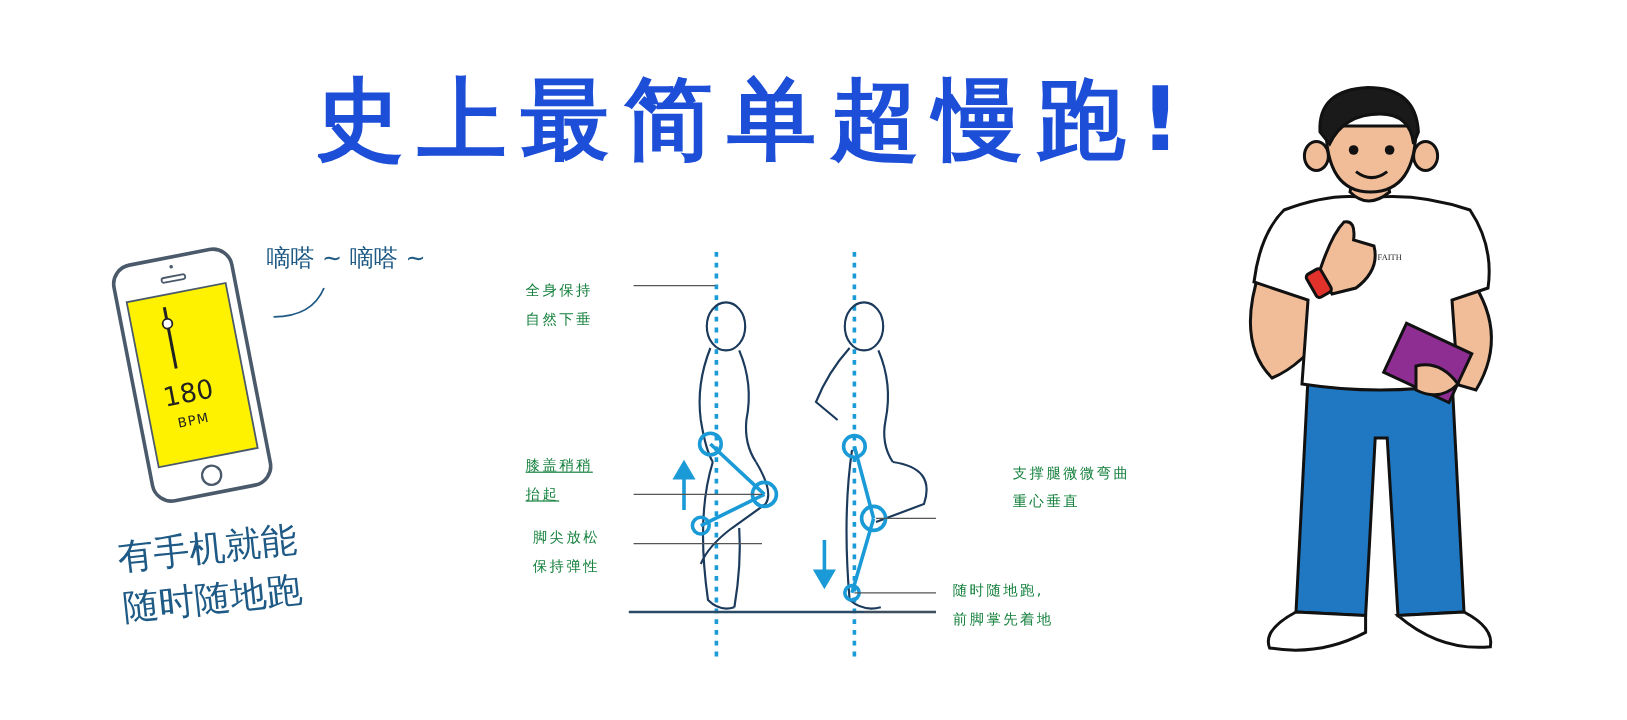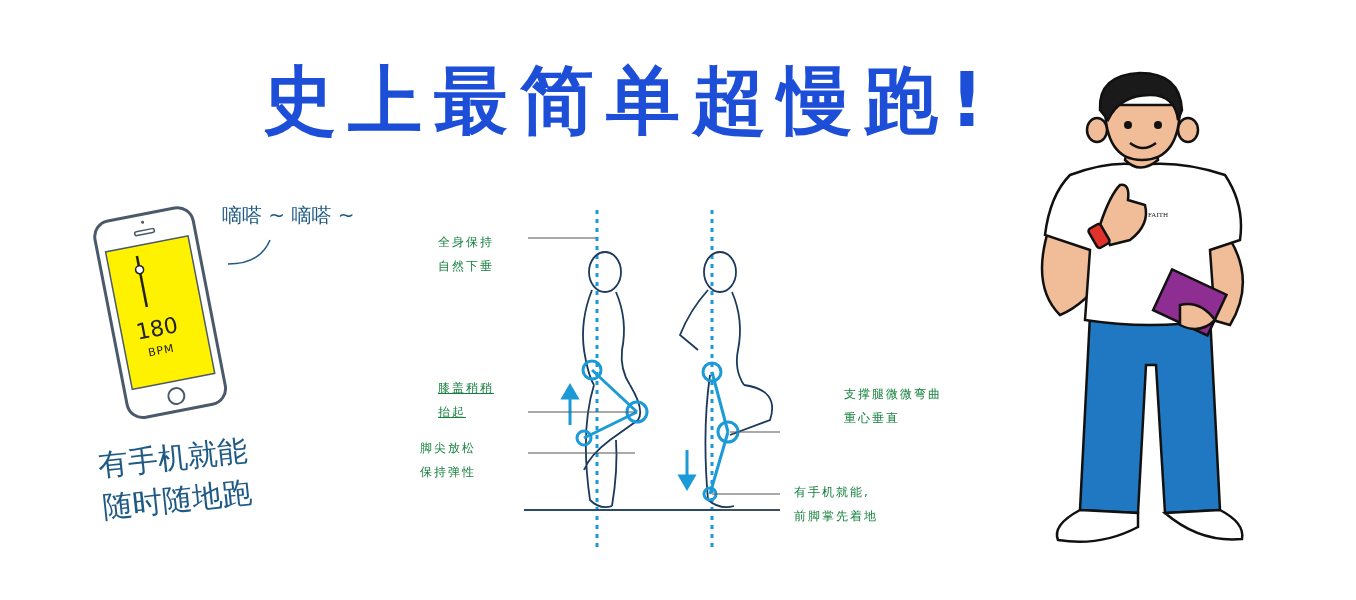--- a/index.html
+++ b/index.html
@@ -98,30 +98,30 @@
 </svg>
 
 <div class="abs lbl" style="left:438px;top:230px;">
   <div>全身保持</div>
   <div>自然下垂</div>
 </div>
 <div class="abs lbl" style="left:438px;top:376px;text-decoration:underline;">
   <div>膝盖稍稍</div>
   <div>抬起</div>
 </div>
-<div class="abs lbl" style="left:420px;top:436px;text-align:center;">
+<div class="abs lbl" style="left:444px;top:436px;text-align:center;">
   <div>脚尖放松</div>
   <div>保持弹性</div>
 </div>
 <div class="abs lbl" style="left:798px;top:382px;margin-left:46px;">
   <div>支撑腿微微弯曲</div>
   <div>重心垂直</div>
 </div>
 <div class="abs lbl" style="left:794px;top:480px;">
-  <div>有手机就能,</div>
+  <div>随时随地跑,</div>
   <div>前脚掌先着地</div>
 </div>
 
 <svg style="left:1030px;top:65px;" width="230" height="485" viewBox="0 0 230 485">
   <g stroke="#111" stroke-width="2.5">
 
     <path d="M60 250 L50 445 L108 448 L116 300 L126 300 L135 448 L190 445 L180 250 Z" fill="#1f78c1"></path>
 
     <path d="M50 445 Q22 460 28 475 Q70 482 108 462 L108 448 Z" fill="#fff"></path>
     <path d="M135 448 Q170 478 212 474 Q215 458 190 445 Z" fill="#fff"></path>

